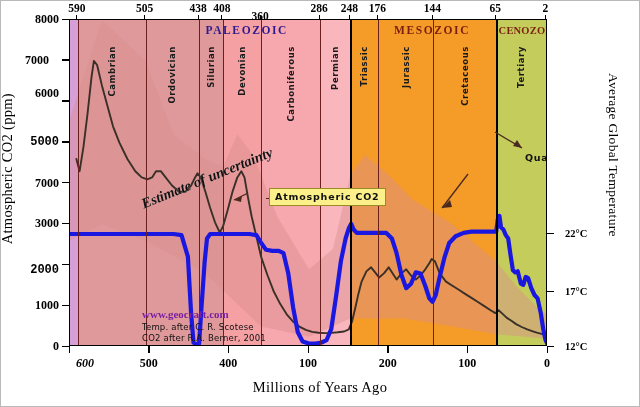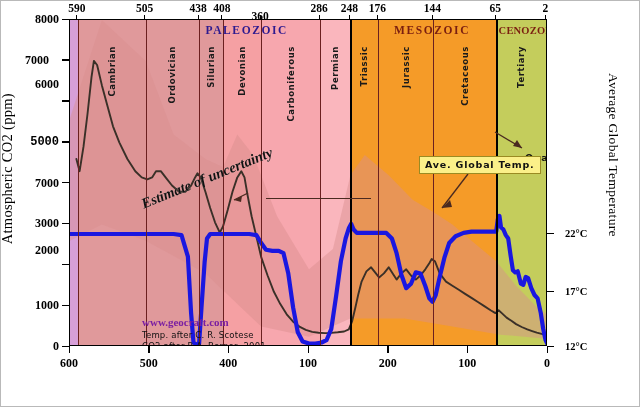--- a/index.html
+++ b/index.html
@@ -40,21 +40,21 @@
   
   .callout{position:absolute;background:#fbf089;border:1px solid #9a8b22;
     font-family:"DejaVu Sans",sans-serif;font-size:9.5px;font-weight:700;color:#111;
     padding:2px 5px 3px 5px;white-space:nowrap;letter-spacing:.8px;z-index:9;}
   .leader{position:absolute;background:#4a2a20;z-index:8;}
 
   
   #uncertainty{position:absolute;left:72px;top:176px;font-style:italic;font-weight:700;font-size:14.5px;color:#111;
     transform:rotate(-22deg);transform-origin:left center;white-space:nowrap;z-index:7;text-shadow:0 0 1px rgba(255,255,255,.4);}
   #quaternary{position:absolute;left:455px;top:132px;font-family:"DejaVu Sans",sans-serif;font-weight:700;font-size:9.5px;color:#111;letter-spacing:.7px;z-index:7;}
-  #credits{position:absolute;left:72px;top:295px;z-index:7;line-height:1.35;}
+  #credits{position:absolute;left:72px;top:287px;z-index:7;line-height:1.35;}
   #credit-site{font-family:"Liberation Serif",serif;font-weight:700;font-size:11px;color:#7a1fa2;}
   .credit-line{font-family:"DejaVu Sans",sans-serif;font-size:8.5px;color:#111;letter-spacing:.2px;}
 
   svg{position:absolute;left:0;top:0;overflow:visible;}
 </style>
 </head>
 <body>
 
 <div id="page">
 
@@ -115,21 +115,21 @@
 
     <div class="leader" style="left:196px;top:178px;width:105px;height:1.4px;"></div>
     <svg style="left:0;top:0;width:478px;height:327px;pointer-events:none;z-index:8;">
       <line x1="164" y1="180" x2="178" y2="173" stroke="#4a2a20" stroke-width="1.3"></line>
       <polygon points="164,180 172,176 171,182" fill="#4a2a20"></polygon>
       <line x1="398" y1="154" x2="372" y2="188" stroke="#4a2a20" stroke-width="1.3"></line>
       <polygon points="372,188 380,180 382,187" fill="#4a2a20"></polygon>
       <line x1="425" y1="112" x2="452" y2="128" stroke="#4a2a20" stroke-width="1.3"></line>
       <polygon points="452,128 443,126 447,120" fill="#4a2a20"></polygon>
     </svg>
-    <div class="callout" id="callout-temp" style="left:349px;top:136px;">Ave. Global Temp.</div>
+    <div class="callout" id="callout-co2" style="left:199px;top:168px;">Atmospheric CO2</div>
 
     <div id="credits">
       <div id="credit-site">www.geocraft.com</div>
       <div class="credit-line">Temp. after C. R. Scotese</div>
       <div class="credit-line">CO2 after R.A. Berner, 2001</div>
     </div>
   </div>
 
   <div id="topticks">
       <div class="toptick" style="left: 75.9667px; top: 1px;">590</div>
@@ -153,55 +153,56 @@
       <div class="toptick" style="left: 494.217px; top: 1px;">65</div>
       <div class="tickmark" style="left: 493.717px; top: 14px; width: 1px; height: 4px;"></div>
       <div class="toptick" style="left: 544.407px; top: 1px;">2</div>
       <div class="tickmark" style="left: 543.907px; top: 14px; width: 1px; height: 4px;"></div>
     </div>
   <div id="yticks">
       <div class="ytick" style="left: 14px; width: 44px; top: 18px;">8000</div>
       <div class="tickmark" style="left: 61px; top: 17.5px; width: 7px; height: 1.4px;"></div>
       <div class="ytick" style="left: 4px; width: 44px; top: 58.875px;">7000</div>
       <div class="tickmark" style="left: 61px; top: 58.375px; width: 7px; height: 1.4px;"></div>
-      <div class="ytick" style="left: 14px; width: 44px; top: 83px;">6000</div>
+      <div class="ytick" style="left: 14px; width: 44px; top: 92px;">6000</div>
       <div class="tickmark" style="left: 61px; top: 99.25px; width: 7px; height: 1.4px;"></div>
       <div class="ytick" style="left: 14px; width: 44px; top: 140.625px; font-family: Liberation Mono, monospace;">5000</div>
       <div class="tickmark" style="left: 61px; top: 140.125px; width: 7px; height: 1.4px;"></div>
       <div class="ytick" style="left: 14px; width: 44px; top: 181.5px;">7000</div>
       <div class="tickmark" style="left: 61px; top: 181px; width: 7px; height: 1.4px;"></div>
       <div class="ytick" style="left: 14px; width: 44px; top: 222.375px;">3000</div>
       <div class="tickmark" style="left: 61px; top: 221.875px; width: 7px; height: 1.4px;"></div>
-      <div class="ytick" style="left: 14px; width: 44px; top: 249px;">2000</div>
+      <div class="ytick" style="left: 14px; width: 44px; top: 269px; font-family: Liberation Mono, monospace;">2000</div>
       <div class="tickmark" style="left: 61px; top: 262.75px; width: 7px; height: 1.4px;"></div>
       <div class="ytick" style="left: 14px; width: 44px; top: 304.125px;">1000</div>
       <div class="tickmark" style="left: 61px; top: 303.625px; width: 7px; height: 1.4px;"></div>
       <div class="ytick" style="left: 14px; width: 44px; top: 345px;">0</div>
       <div class="tickmark" style="left: 61px; top: 344.5px; width: 7px; height: 1.4px;"></div>
     </div>
   <div id="rticks">
       <div class="rtick" style="left: 564px; top: 232px;">22°C</div>
       <div class="tickmark" style="left: 546px; top: 231.5px; width: 7px; height: 1.4px;"></div>
       <div class="rtick" style="left: 564px; top: 290px;">17°C</div>
       <div class="tickmark" style="left: 546px; top: 289.5px; width: 7px; height: 1.4px;"></div>
       <div class="rtick" style="left: 564px; top: 345px;">12°C</div>
       <div class="tickmark" style="left: 546px; top: 344.5px; width: 7px; height: 1.4px;"></div>
     </div>
   <div id="xticks">
       <div class="tickmark" style="left: 67.5px; top: 345px; width: 1.4px; height: 7px;"></div>
-      <div class="xtick" style="left: 68px; top: 355px;">600</div>
+      <div class="xtick" style="left: 84px; top: 355px; font-style: italic;">600</div>
       <div class="tickmark" style="left: 147.167px; top: 345px; width: 1.4px; height: 7px;"></div>
       <div class="xtick" style="left: 147.667px; top: 355px;">500</div>
       <div class="tickmark" style="left: 226.833px; top: 345px; width: 1.4px; height: 7px;"></div>
       <div class="xtick" style="left: 227.333px; top: 355px;">400</div>
       <div class="tickmark" style="left: 306.5px; top: 345px; width: 1.4px; height: 7px;"></div>
       <div class="xtick" style="left: 307px; top: 355px;">100</div>
       <div class="tickmark" style="left: 386.167px; top: 345px; width: 1.4px; height: 7px;"></div>
       <div class="xtick" style="left: 386.667px; top: 355px;">200</div>
       <div class="tickmark" style="left: 465.833px; top: 345px; width: 1.4px; height: 7px;"></div>
       <div class="xtick" style="left: 466.333px; top: 355px;">100</div>
       <div class="tickmark" style="left: 545.5px; top: 345px; width: 1.4px; height: 7px;"></div>
       <div class="xtick" style="left: 546px; top: 355px;">0</div>
     </div>
 
   <div id="ylabel">Atmospheric CO2 (ppm)</div>
   <div id="rlabel">Average Global Temperature</div>
+  <div id="xlabel">Millions of Years Ago</div>
 </div>
 
 </body></html>

